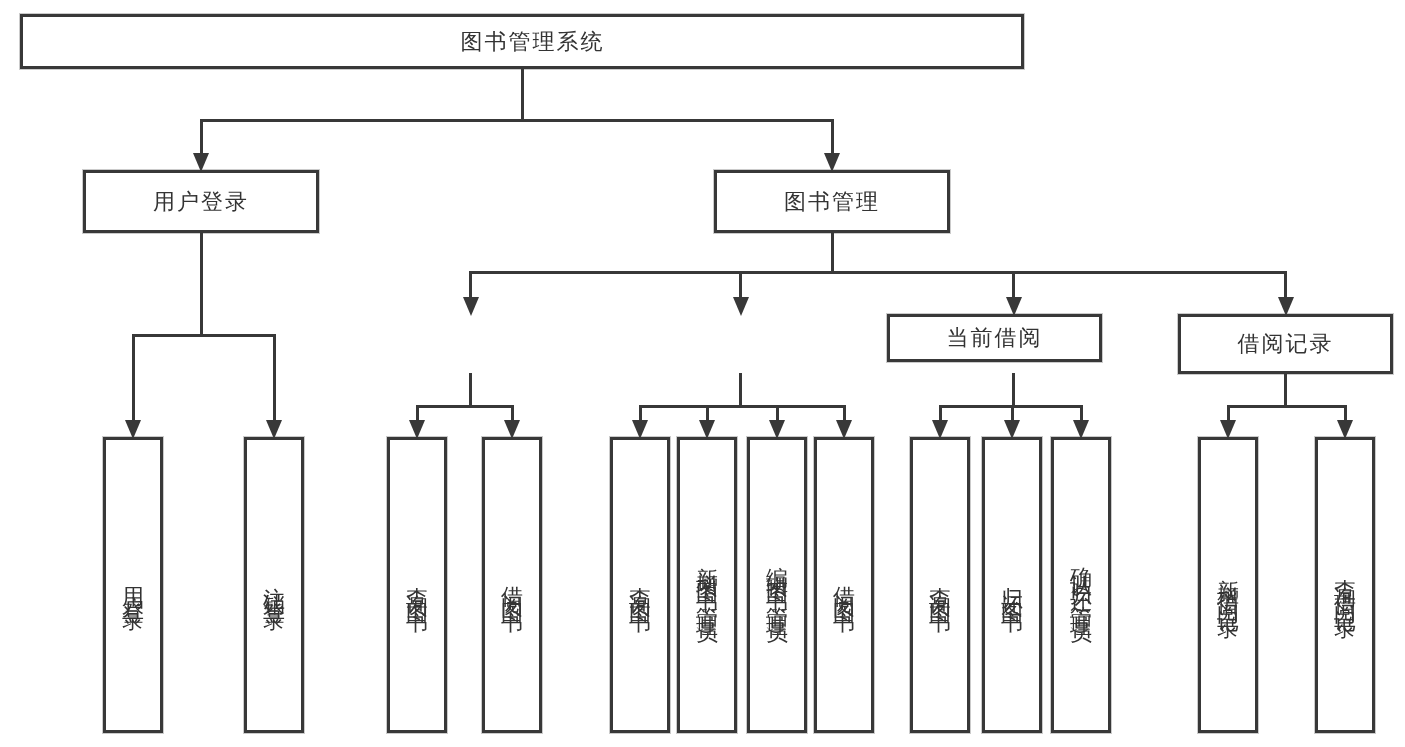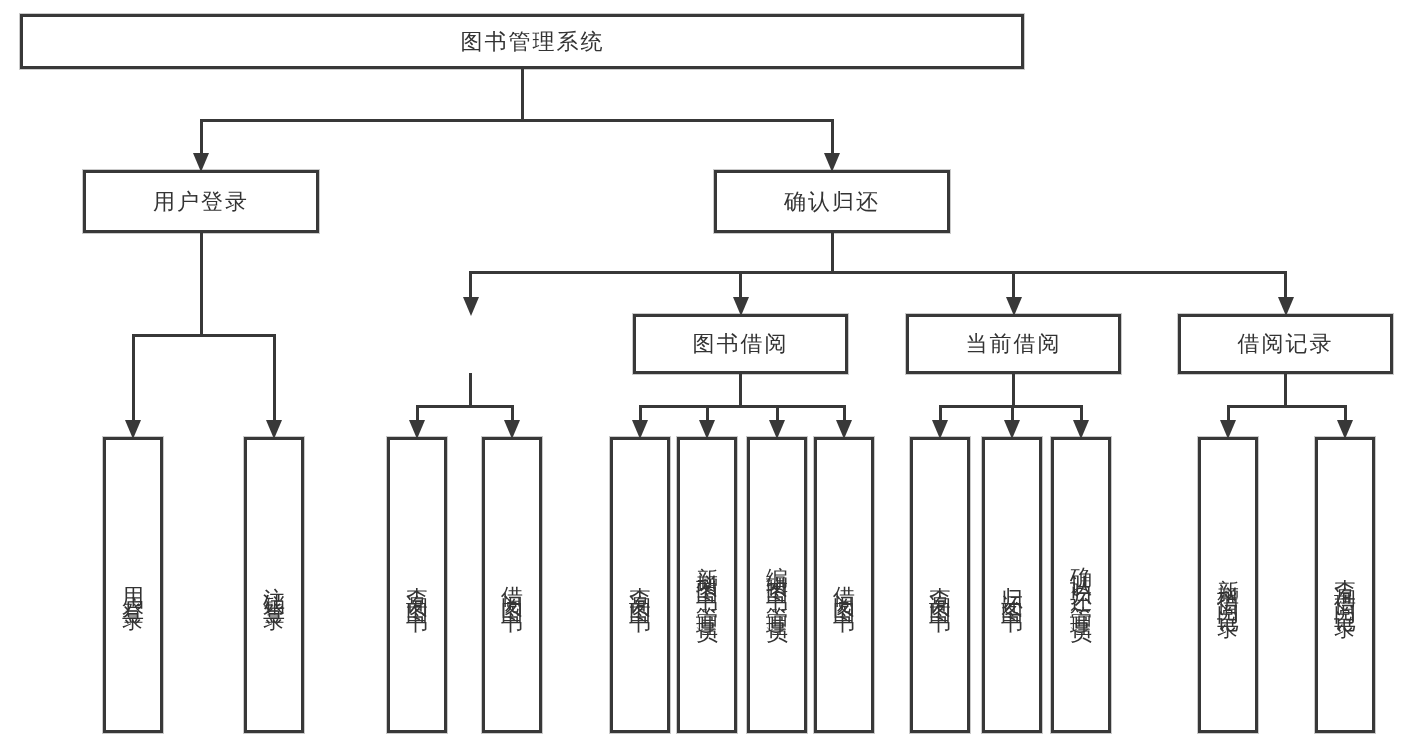--- a/index.html
+++ b/index.html
@@ -67,26 +67,23 @@
 <body>
 
 <div id="stage">
 <div class="node h" style="left: 20px; top: 14px; width: 1004px; height: 55px; padding-left: 21px;">
       <span class="label">图书管理系统</span>
     </div>
     <div class="node h" style="left: 83px; top: 170px; width: 236px; height: 63px;">
       <span class="label">用户登录</span>
     </div>
     <div class="node h" style="left: 714px; top: 170px; width: 236px; height: 63px;">
-      <span class="label">确认归还</span>
+      <span class="label">图书管理</span>
     </div>
-    <div class="node h" style="left: 633px; top: 314px; width: 215px; height: 60px;">
-      <span class="label">图书借阅</span>
-    </div>
-    <div class="node h" style="left: 906px; top: 314px; width: 215px; height: 60px;">
+    <div class="node h" style="left: 887px; top: 314px; width: 215px; height: 48px;">
       <span class="label">当前借阅</span>
     </div>
     <div class="node h" style="left: 1178px; top: 314px; width: 215px; height: 60px;">
       <span class="label">借阅记录</span>
     </div>
     <div class="node v" style="left: 103px; top: 437px; width: 60px; height: 296px;">
       <span class="label">用户登录</span>
     </div>
     <div class="node v" style="left: 244px; top: 437px; width: 60px; height: 296px;">
       <span class="label">注销登录</span>

